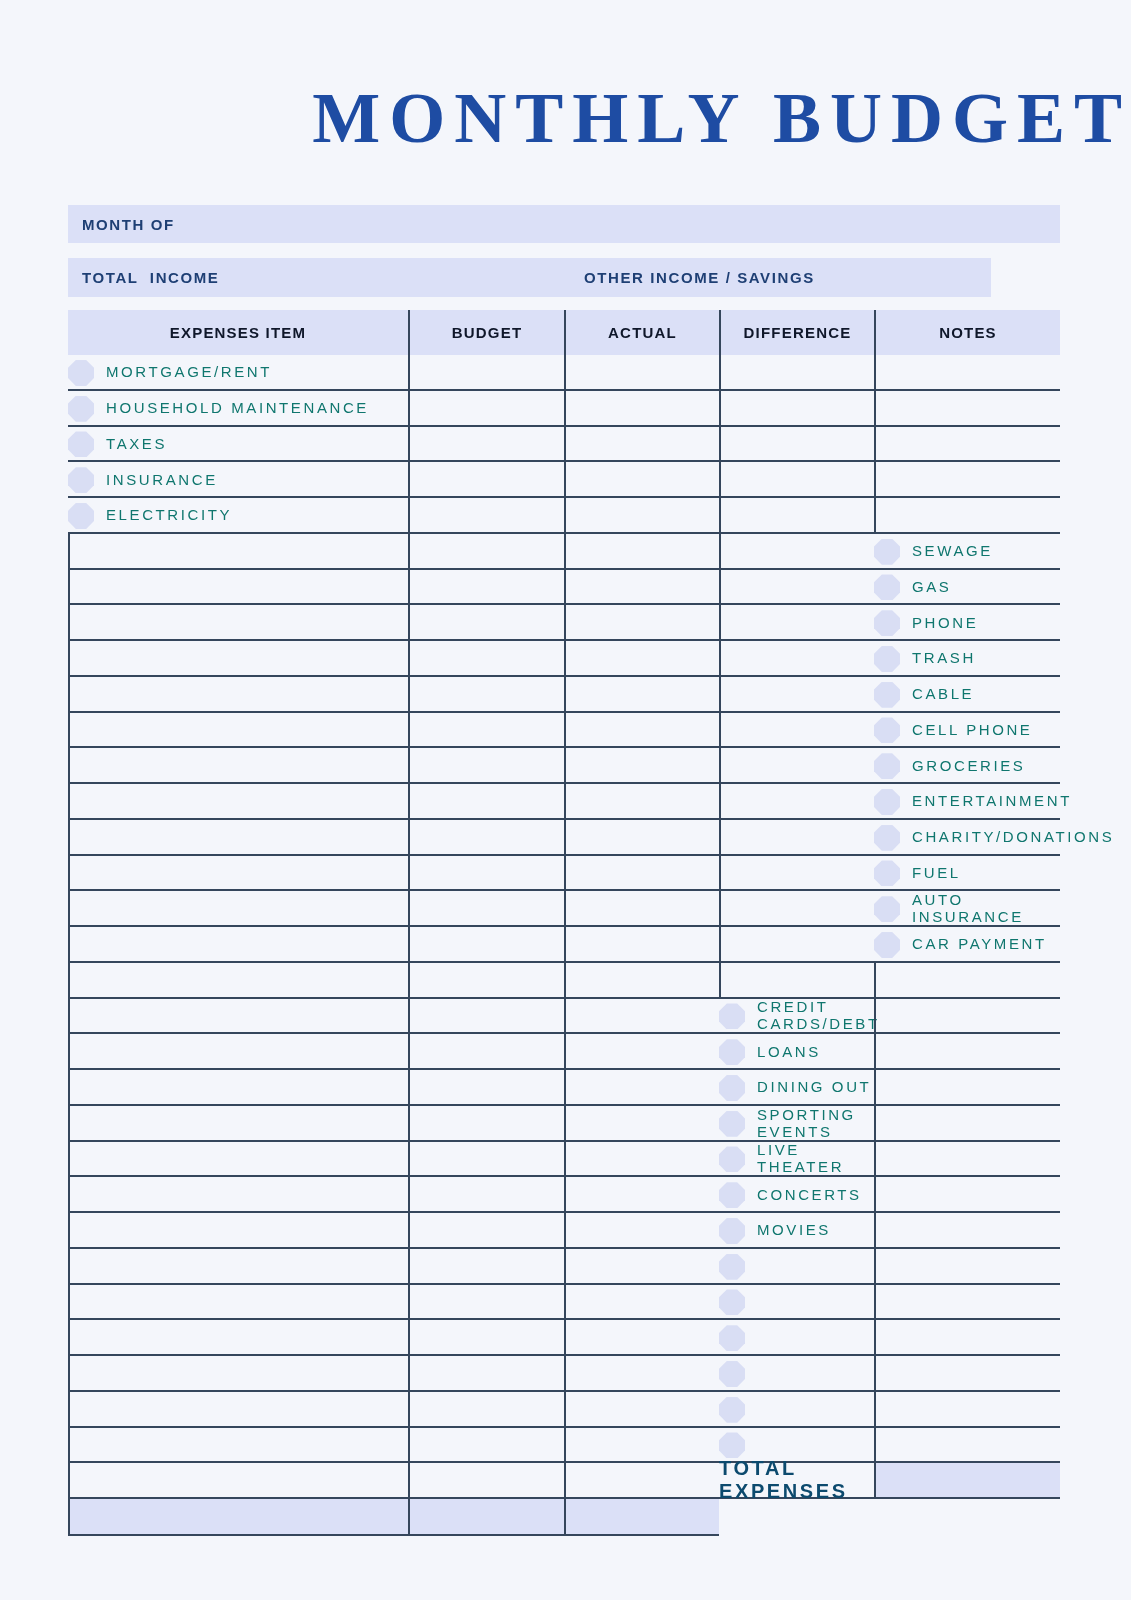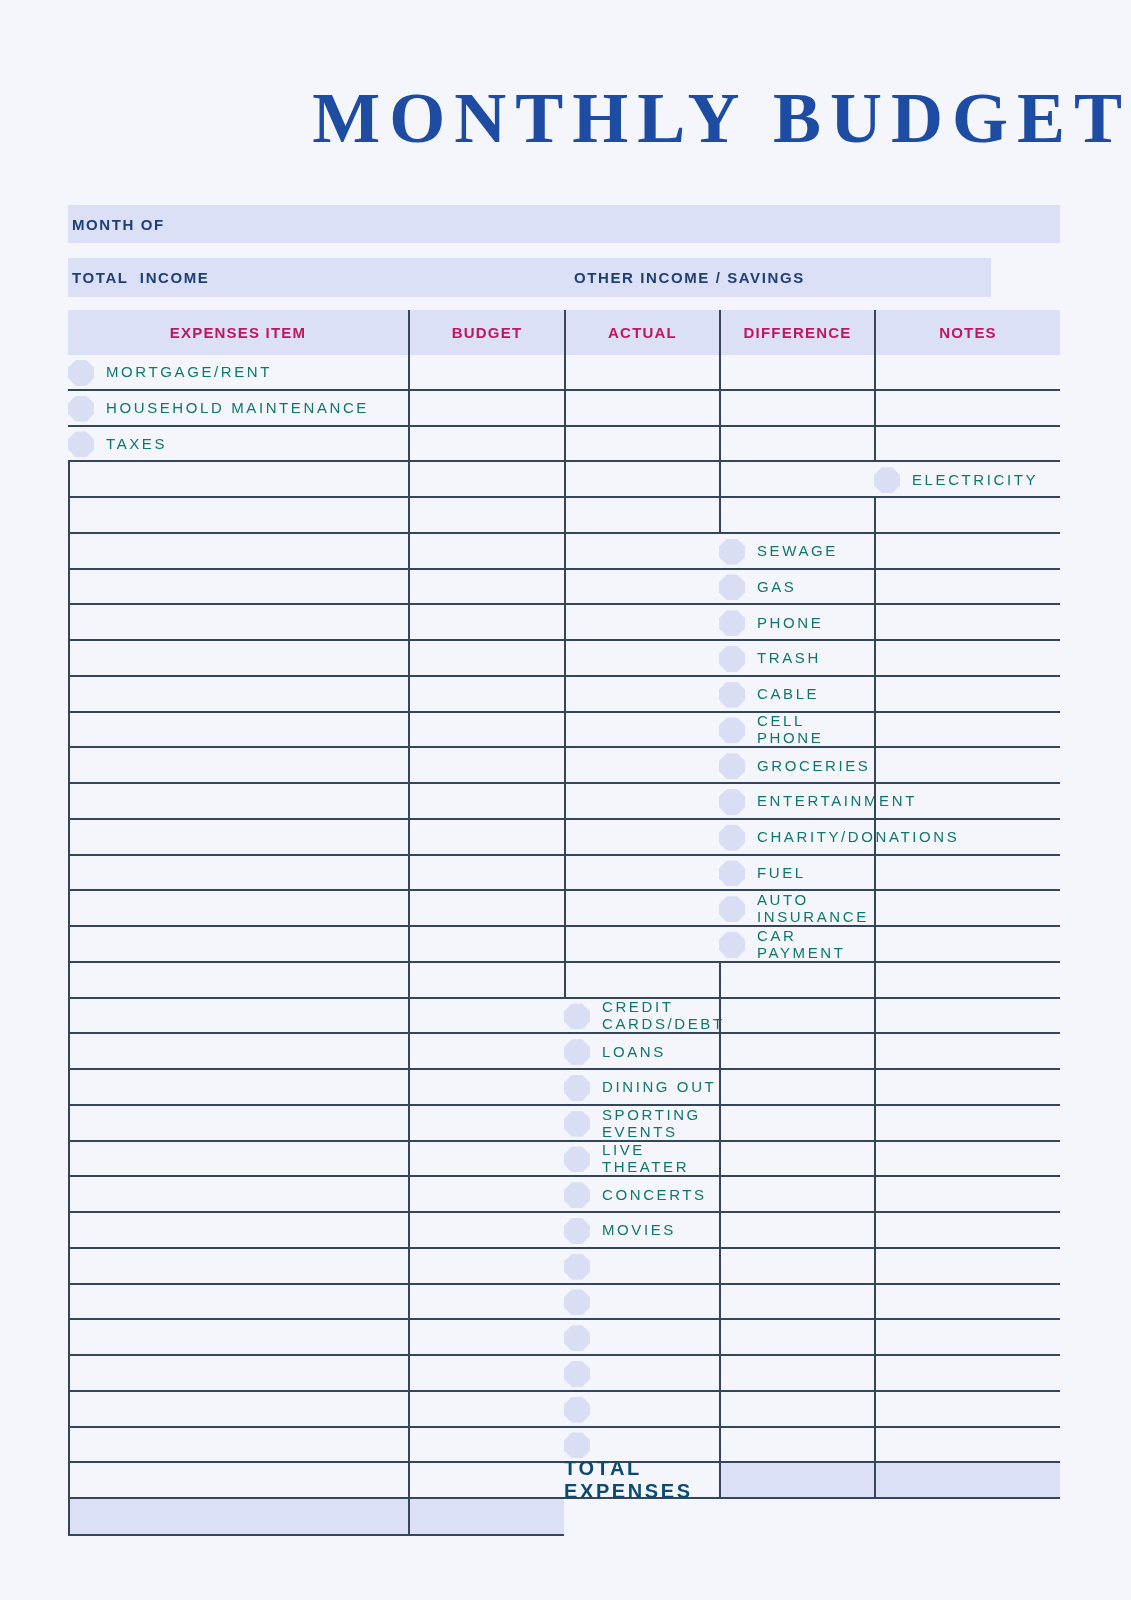--- a/index.html
+++ b/index.html
@@ -25,21 +25,21 @@
     letter-spacing: 9px;
     color: #1e4ca3;
     white-space: pre;
     margin-top: 15px;
   }
   .bar {
     position: absolute;
     background: #dbe0f7;
     display: flex;
     align-items: center;
-    padding-left: 4px;
+    padding-left: 14px;
   }
   .bar-label {
     font-size: 15px;
     font-weight: bold;
     letter-spacing: 1.6px;
     color: #1e3f74;
     white-space: pre;
   }
   .month-bar  { left: 68px; top: 205px; width: 992px; height: 38px; }
   .income-bar { left: 68px; top: 258px; width: 588px; height: 39px; }
@@ -54,21 +54,21 @@
     grid-template-rows: 45px repeat(32, 35.75px) 37px;
   }
   .cell { position: relative; }
   .vline { border-left: 2px solid #35465c; }
   .rline { border-bottom: 2px solid #35465c; }
   .header-cell {
     background: #dbe0f7;
     display: flex; align-items: center; justify-content: center;
     font-size: 15px; font-weight: bold;
     letter-spacing: 1.2px;
-    color: #be185d;
+    color: #0f172a;
   }
   .item-cell {
     display: flex; align-items: center;
     padding-left: 38px;
     font-size: 15px;
     letter-spacing: 2.6px;
     color: #0f766e;
   }
   .bullet {
     position: absolute;
@@ -128,20 +128,24 @@
       <div class="cell vline rline"></div>
       <div class="cell vline rline"></div>
       <div class="cell item-cell rline">
         <span class="bullet"></span>
         <span>TAXES</span>
       </div>
       <div class="cell vline rline"></div>
       <div class="cell vline rline"></div>
       <div class="cell vline rline"></div>
       <div class="cell vline rline"></div>
+      <div class="cell item-cell rline">
+        <span class="bullet"></span>
+        <span>INSURANCE</span>
+      </div>
       <div class="cell vline rline"></div>
       <div class="cell vline rline"></div>
       <div class="cell vline rline"></div>
       <div class="cell vline rline"></div>
       <div class="cell item-cell rline">
         <span class="bullet"></span>
         <span>ELECTRICITY</span>
       </div>
       <div class="cell vline rline"></div>
       <div class="cell vline rline"></div>

